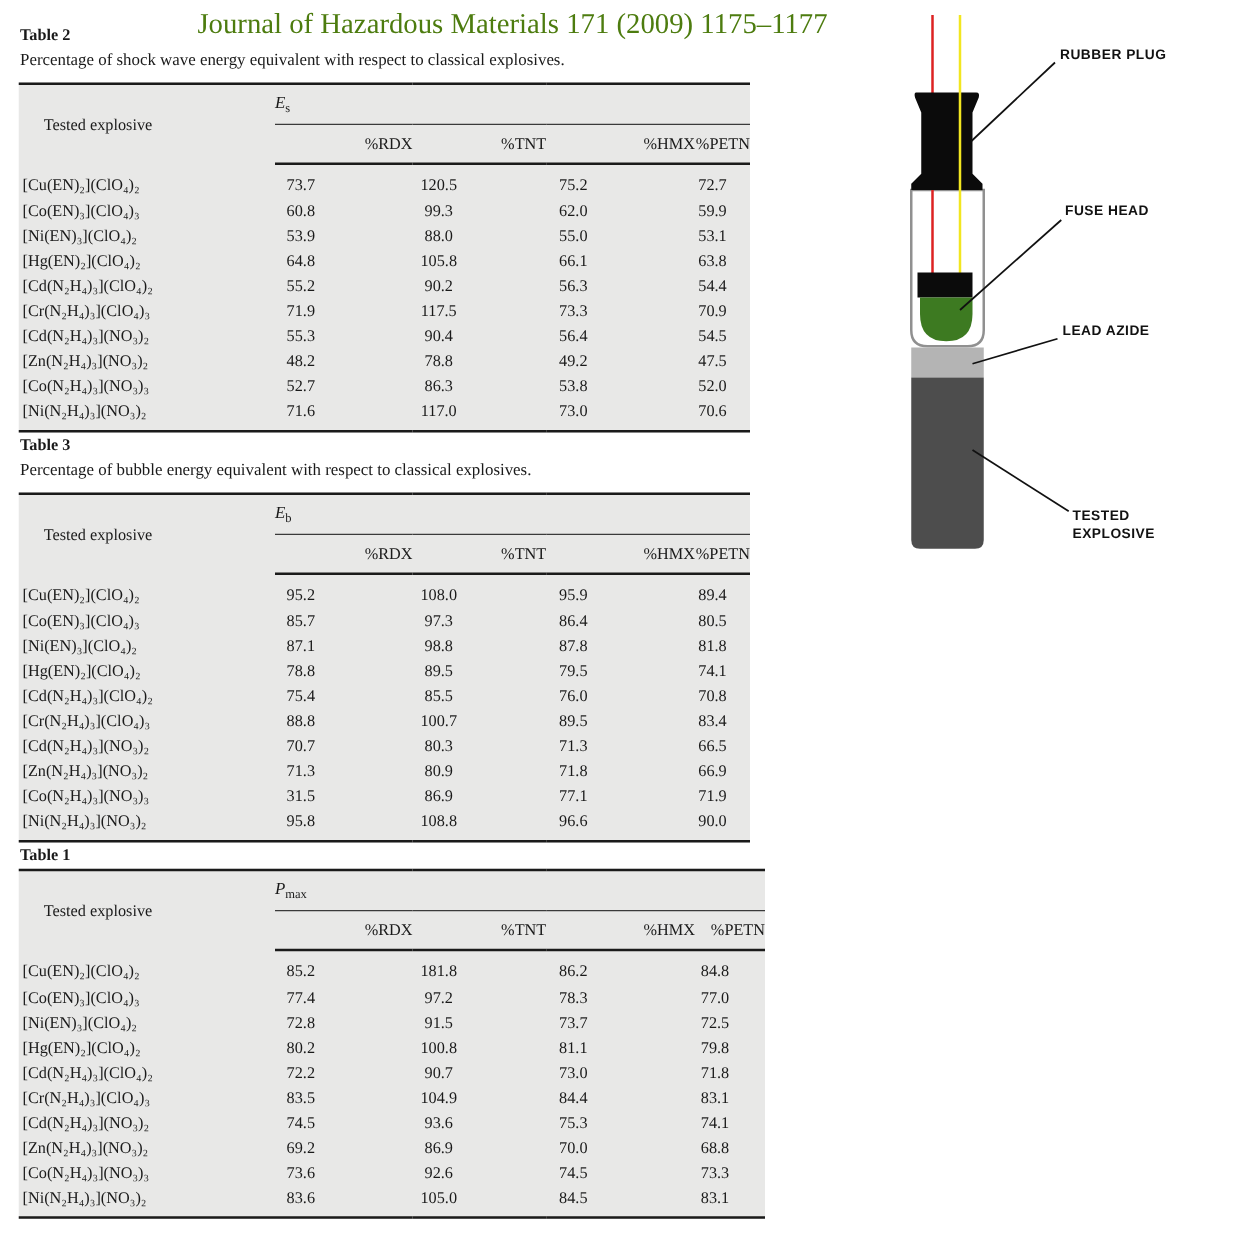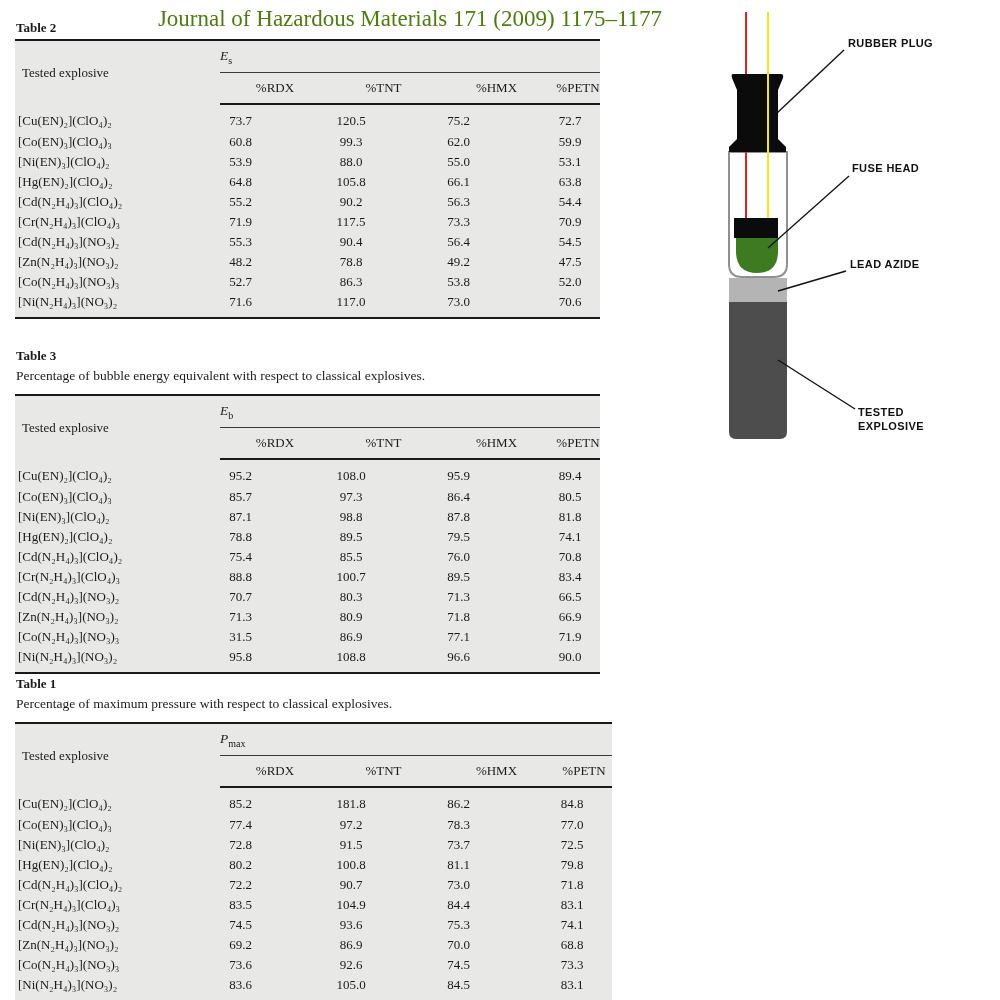--- a/index.html
+++ b/index.html
@@ -18,25 +18,25 @@
   .tbl-caption{font-size:13.5px;line-height:17px;margin:0 0 10px 1px;}
   table.datatable{
     width:585px;border-collapse:collapse;table-layout:fixed;
     background:#e8e8e7;border-top:2px solid #1a1a1a;border-bottom:2px solid #1a1a1a;
     font-size:13px;
   }
   table.datatable.wide{width:597px;}
   col.c1{width:205px;} col.c2{width:110px;} col.c3{width:107px;} col.c4{width:119px;} col.c5{width:44px;}
   table.wide col.c5{width:56px;}
   td,th{padding:0;font-weight:normal;vertical-align:middle;}
-  thead td.rowhead{padding-left:7px;vertical-align:middle;font-size:13px;}
+  thead td.rowhead{padding-left:20px;vertical-align:middle;font-size:13px;}
   thead td.symcell{border-bottom:1px solid #3a3a3a;height:31px;font-size:13.5px;}
   thead td.symcell i{font-style:italic;}
   thead td.symcell sub{font-size:10px;}
-  thead tr.colrow th{height:30px;text-align:center;border-bottom:2px solid #1a1a1a;font-size:13px;}
+  thead tr.colrow th{height:30px;text-align:right;border-bottom:2px solid #1a1a1a;font-size:13px;}
   thead tr.colrow th.pad{padding-left:0;}
   tbody td{height:20px;line-height:20px;}
   tbody td:first-child{text-align:left;padding-left:3px;white-space:nowrap;}
   tbody td:nth-child(2){text-align:right;padding-right:78px;}
   tbody td:nth-child(3){text-align:center;padding-right:65px;}
   tbody td:nth-child(4){text-align:right;padding-right:86px;}
   tbody td:nth-child(5){text-align:center;padding-right:16px;}
   table.wide tbody td:nth-child(5){padding-right:24px;}
   tbody tr:first-child td{padding-top:5px;height:22px;}
   tbody tr:last-child td{padding-bottom:5px;}
@@ -46,20 +46,21 @@
     font-weight:bold;font-size:11px;letter-spacing:0.4px;fill:#111;
   }
 </style>
 </head>
 <body>
 
 <div class="journal-header">Journal of Hazardous Materials 171 (2009) 1175–1177</div>
 
 <div class="table-block" style="top:20px">
   <div class="tbl-label">Table 2</div>
+  <div class="tbl-caption">Percentage of shock wave energy equivalent with respect to classical explosives.</div>
   <table class="datatable">
     <colgroup>
         <col class="c1">
         <col class="c2">
         <col class="c3">
         <col class="c4">
         <col class="c5">
       </colgroup>
     <thead>
       <tr>
@@ -241,21 +242,20 @@
           <td>108.8</td>
           <td>96.6</td>
           <td>90.0</td>
         </tr>
       </tbody>
   </table>
 </div>
 
 <div class="table-block" style="top:676px">
   <div class="tbl-label">Table 1</div>
-  <div class="tbl-caption">Percentage of maximum pressure with respect to classical explosives.</div>
   <table class="datatable wide">
     <colgroup>
         <col class="c1">
         <col class="c2">
         <col class="c3">
         <col class="c4">
         <col class="c5">
       </colgroup>
     <thead>
       <tr>

